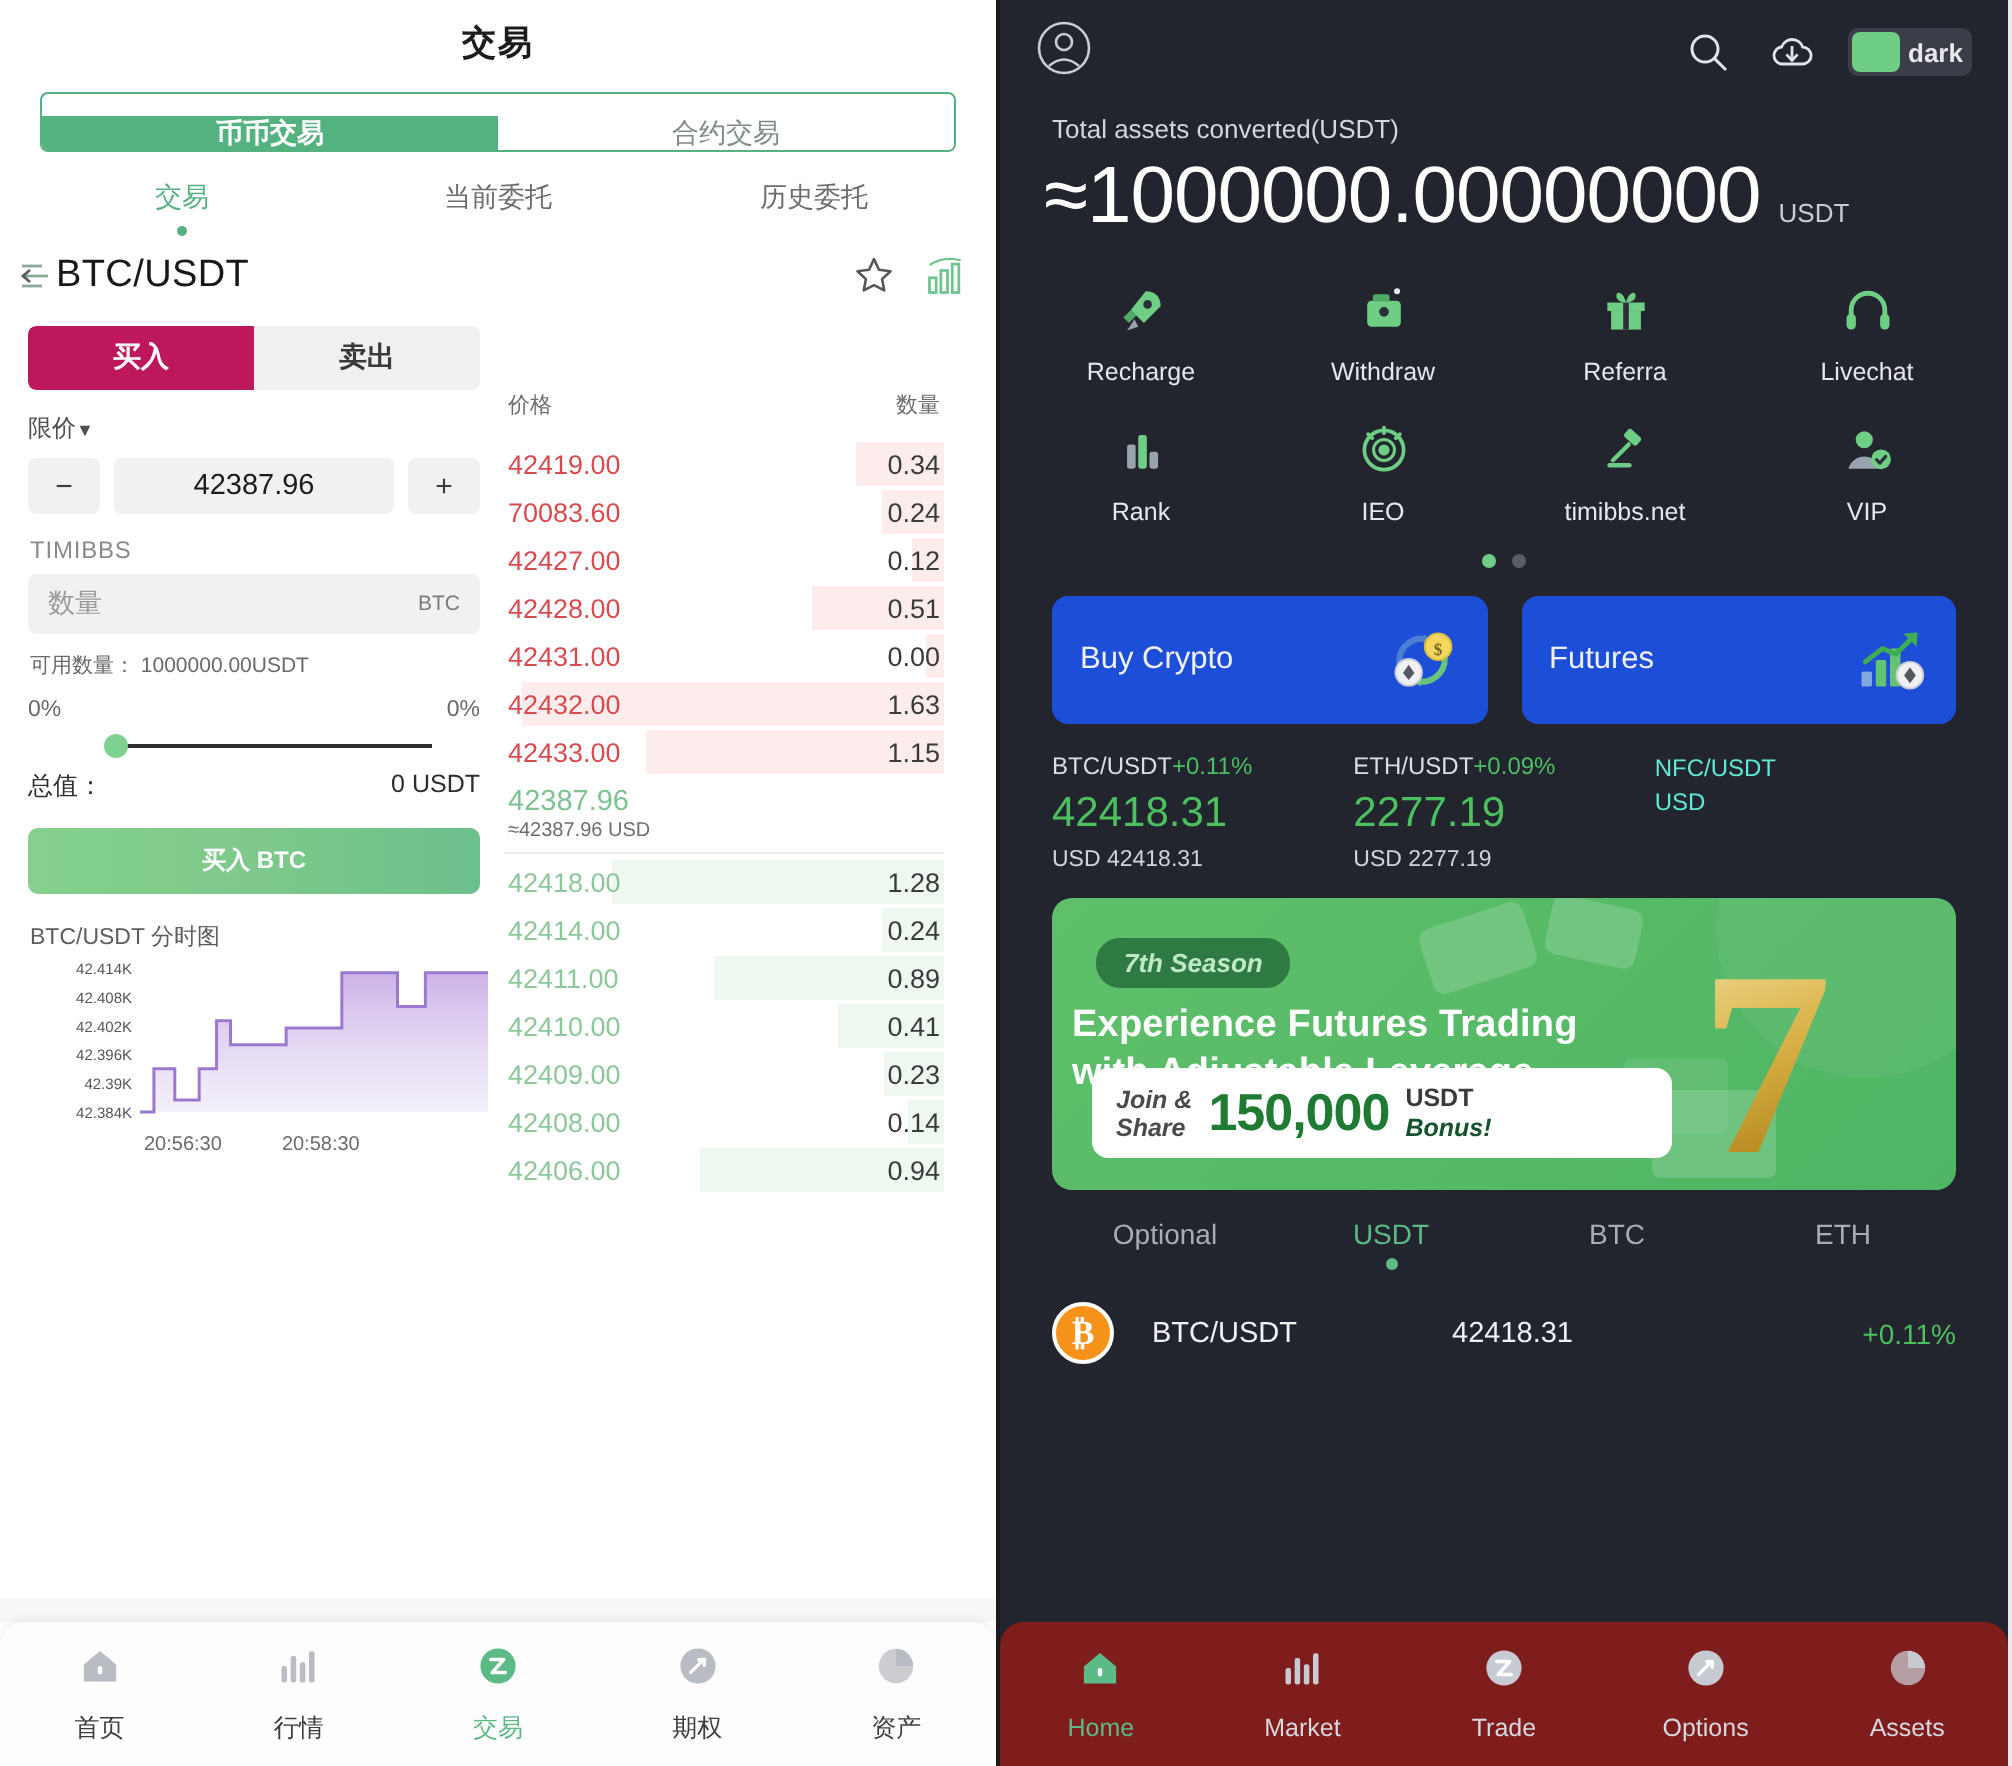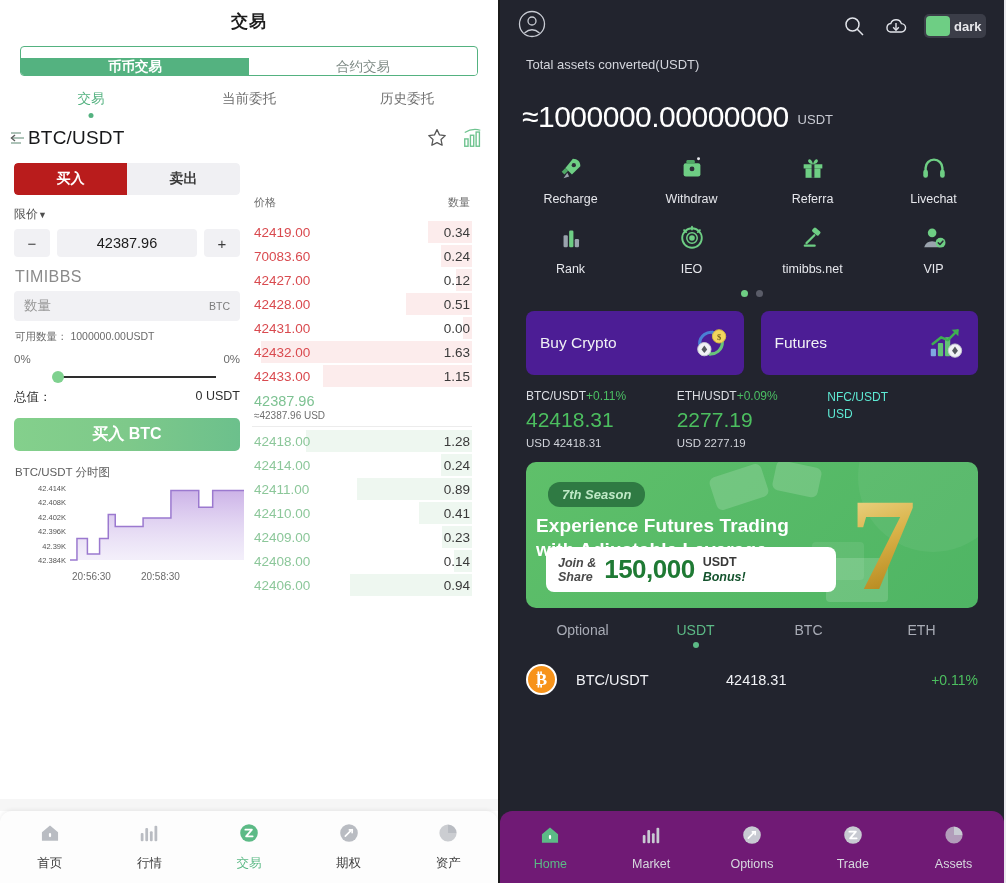--- a/index.html
+++ b/index.html
@@ -56,56 +56,56 @@
 
   .body-cols { display: flex; padding: 6px 0 0 0; }
   .col-form { width: 252px; padding: 0 12px 0 14px; }
   .col-book { width: 234px; padding-right: 14px; margin-top: 32px;}
 
   .bs-row { display: flex; height: 32px; border-radius: 4px; overflow: hidden; margin-top: 2px;}
   .bs {
     flex: 1; display: flex; align-items:center; justify-content:center;
     font-size: 14px; font-weight: bold;
   }
-  .bs.buy { background: #b91c1c; color: #fff; border-radius: 4px 0 0 4px;}
+  .bs.buy { background: #be185d; color: #fff; border-radius: 4px 0 0 4px;}
   .bs.sell { background: #f0f0f3; color: #3a3a3a; border-radius: 0 4px 4px 0;}
 
   .limit-row { font-size: 12px; color: #4f4f4f; margin: 11px 0 6px 0; }
   .caret { font-size: 9px; }
 
   .step-row { display: flex; gap: 7px; height: 28px; }
   .stepper {
     width: 36px; background:#f1f1f4; border-radius:4px;
     display:flex;align-items:center;justify-content:center;
     font-size:15px;color:#3c3c3c;
   }
   .price-inp {
     flex:1; background:#f1f1f4; border-radius:4px;
     display:flex;align-items:center;justify-content:center;
     font-size:14.5px; color:#1c1c1c;
   }
-  .timibbs { font-size: 16px; color: #8a8a8a; margin: 11px 0 5px 1px; letter-spacing:.4px;}
+  .timibbs { font-size: 12px; color: #8a8a8a; margin: 11px 0 5px 1px; letter-spacing:.4px;}
   .amt-inp {
     height: 30px; background:#f1f1f4; border-radius:4px;
     display:flex;align-items:center; padding:0 10px;
     font-size:13.5px; color:#9a9a9a;
   }
   .amt-unit { margin-left:auto; font-size:10.5px; color:#7c7c7c; }
   .avail { font-size: 10.5px; color: #6a6a6a; margin: 9px 0 9px 1px; }
   .pct-row { display:flex; justify-content:space-between; font-size:11.5px; color:#6a6a6a; }
   .slider { position:relative; height:16px; margin-top:4px; }
   .slider-track { position:absolute; top:7px; left:44px; right:24px; height:2px; background:#2e2e2e; }
   .slider-knob { position:absolute; top:2px; left:44px; width:12px;height:12px;border-radius:50%;background:#7fd18f; transform:translateX(-50%);}
   .total-row { display:flex; justify-content:space-between; font-size:12.5px; color:#2d2d2d; margin-top:4px;}
   .total-row .v { color:#2d2d2d; }
   .buy-btn {
     margin-top: 12px; height: 33px; border-radius: 5px;
     background: linear-gradient(90deg,#84d08c 0%, #7ec98a 50%, #6cc08c 100%);
     display:flex;align-items:center;justify-content:center;
-    color:#fff;font-size:16px;font-weight:bold;
+    color:#fff;font-size:12px;font-weight:bold;
   }
   .chart-title { font-size:11.5px; color:#5d5d5d; margin:14px 0 4px 1px;}
   .mini-chart { position:relative; width:232px; height:86px; }
   .x-labels { display:flex; font-size:10px; color:#6b6b6b; padding-left: 58px; margin-top:1px; }
   .x-labels span:first-child{margin-right:30px;}
 
   
   .bk-head { display:flex; justify-content:space-between; font-size:11px; color:#6d6d6d; padding:2px 2px 0 2px; }
   .bk-row { position:relative; display:flex; justify-content:space-between; align-items:center; height:24px; font-size:13.5px; padding:0 2px;}
   .bar { position:absolute; top:1px; bottom:1px; right:0; }
@@ -122,55 +122,55 @@
   .navbar {
     position:absolute; left:0; right:0; bottom:0; height:72px;
     display:flex; align-items:center;
     border-radius: 12px 12px 0 0;
   }
   .nav-item { flex:1; display:flex; flex-direction:column; align-items:center; gap:7px; }
   .nav-lbl { font-size:12.5px; }
   .nav-left { background:#fdfdfd; box-shadow:0 -1px 4px rgba(0,0,0,.07); }
   .nav-left .nav-lbl { color:#3d3d3d; }
   .nav-left .nav-item.on .nav-lbl { color:#5cba86; }
-  .nav-right { background:#701a75; }
+  .nav-right { background:#7f1d1d; }
   .nav-right .nav-lbl { color:#d6d8de; }
   .nav-right .nav-item.on .nav-lbl { color:#5cba86; }
   .l-spacer { position:absolute; left:0; right:0; bottom:72px; height:12px; background:#f6f6f6;}
 
   
   .phone-right {
     position: relative; width: 504px; height: 883px;
     background: #22242e; overflow: hidden; color:#fff;
   }
   .r-top { display:flex; align-items:center; padding: 8px 18px 0 18px; height:44px;}
   .r-top-sp { flex:1; }
   .r-ico { width:24px;height:24px; margin-left:18px;}
   .toggle {
     margin-left:16px; width:62px;height:24px;border-radius:5px;background:#3b3d48;
     display:flex;align-items:center; padding:2px;
   }
   .toggle .knob{ width:24px;height:20px;border-radius:4px;background:#6ece84;}
   .toggle .tlbl{ font-size:13px;color:#e8e8ec;font-weight:bold;margin-left:4px;}
   .r-total-lbl { font-size:13px; color:#d4d6dd; padding:13px 0 0 26px; }
   .r-total { display:flex; align-items:flex-end; padding: 4px 0 0 22px; }
-  .r-total .num { font-size:30px; color:#ffffff; letter-spacing:-.5px; font-weight:300;margin-top:24px;}
+  .r-total .num { font-size:40px; color:#ffffff; letter-spacing:-.5px; font-weight:300;}
   .r-total .cur { font-size:13px; color:#c9cbd3; margin:0 0 7px 9px; }
 
   .grid-ico { display:flex; flex-wrap:wrap; padding: 20px 10px 0 10px; }
   .gi { width:25%; display:flex;flex-direction:column;align-items:center; margin-bottom:18px; }
   .gi .gl { font-size:12.5px; color:#e6e7ec; margin-top:10px; }
   .gi .gicon { height:28px; display:flex;align-items:flex-end; }
   .dots { display:flex; justify-content:center; gap:8px; margin-top:-4px;}
   .dot { width:7px;height:7px;border-radius:50%;background:#5a5c68; }
   .dot.on { background:#6ece84; }
 
   .cards2 { display:flex; gap:17px; padding: 14px 26px 0 26px; }
   .card2 {
-    flex:1; height:64px; background:#4c1d95; border-radius:8px;
+    flex:1; height:64px; background:#1d4ed8; border-radius:8px;
     display:flex; align-items:center; padding: 0 14px;
   }
   .card2 .c2t { font-size:15.5px; color:#f0f1f5; }
   .card2 .c2i { margin-left:auto; width:38px;height:38px; }
 
   .tickers { display:flex; padding: 14px 26px 0 26px; }
   .tk { flex:1; }
   .tk .hd { font-size:12px; color:#dcdee4; }
   .tk .hd .up { color:#4bbf63; }
   .tk .pv { font-size:21px; color:#4cbf5f; margin-top:5px; }
@@ -693,30 +693,30 @@
               <rect x="3" y="12" width="3" height="9" rx="1.2" fill="#c8cad2"></rect>
               <rect x="8" y="6.5" width="3" height="14.5" rx="1.2" fill="#c8cad2"></rect>
               <rect x="13" y="10" width="3" height="11" rx="1.2" fill="#c8cad2"></rect>
               <rect x="18" y="4" width="3" height="17" rx="1.2" fill="#c8cad2"></rect>
             </svg></span>
           <span class="nav-lbl">Market</span>
         </div>
         <div class="nav-item">
           <span><svg viewBox="0 0 24 24" width="22" height="22">
               <circle cx="12" cy="12" r="9.6" fill="#c8cad2"></circle>
+              <path d="M8 8.4 H15.2 L8.8 15.6 H16" fill="none" stroke="#fff" stroke-width="1.9" stroke-linecap="round" stroke-linejoin="round"></path>
+            </svg></span>
+          <span class="nav-lbl">Trade</span>
+        </div>
+        <div class="nav-item">
+          <span><svg viewBox="0 0 24 24" width="22" height="22">
+              <circle cx="12" cy="12" r="9.6" fill="#c8cad2"></circle>
               <path d="M8 15.5 L13.5 10 M12.4 8.6 L15.6 8.4 L15.4 11.6" fill="none" stroke="#fff" stroke-width="1.8" stroke-linecap="round" stroke-linejoin="round"></path>
             </svg></span>
           <span class="nav-lbl">Options</span>
-        </div>
-        <div class="nav-item">
-          <span><svg viewBox="0 0 24 24" width="22" height="22">
-              <circle cx="12" cy="12" r="9.6" fill="#c8cad2"></circle>
-              <path d="M8 8.4 H15.2 L8.8 15.6 H16" fill="none" stroke="#fff" stroke-width="1.9" stroke-linecap="round" stroke-linejoin="round"></path>
-            </svg></span>
-          <span class="nav-lbl">Trade</span>
         </div>
         <div class="nav-item">
           <span><svg viewBox="0 0 24 24" width="22" height="22">
               <path d="M12 12 V2.6 A9.4 9.4 0 0 1 21.4 12 Z" fill="#c8cad2"></path>
               <path d="M12 12 L21.4 12 A9.4 9.4 0 1 1 12 2.6 Z" fill="#c8cad2" opacity=".75"></path>
             </svg></span>
           <span class="nav-lbl">Assets</span>
         </div>
       </div>
   </div>

